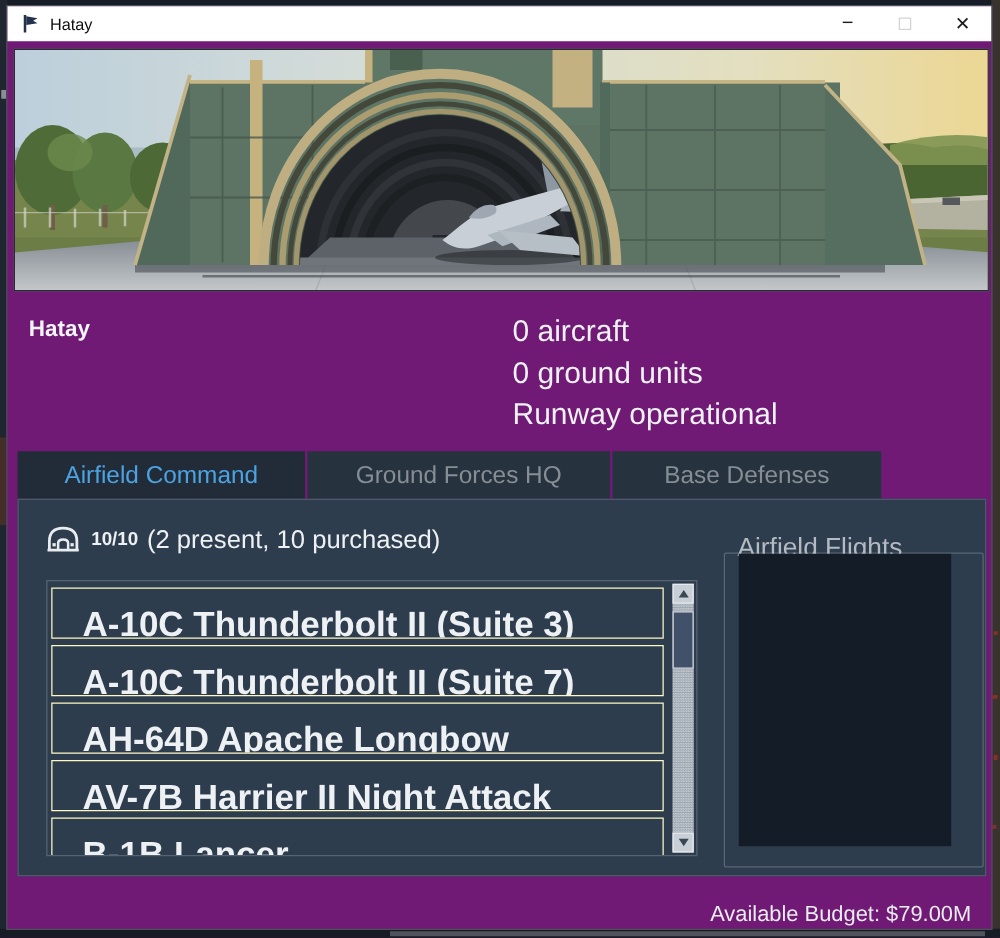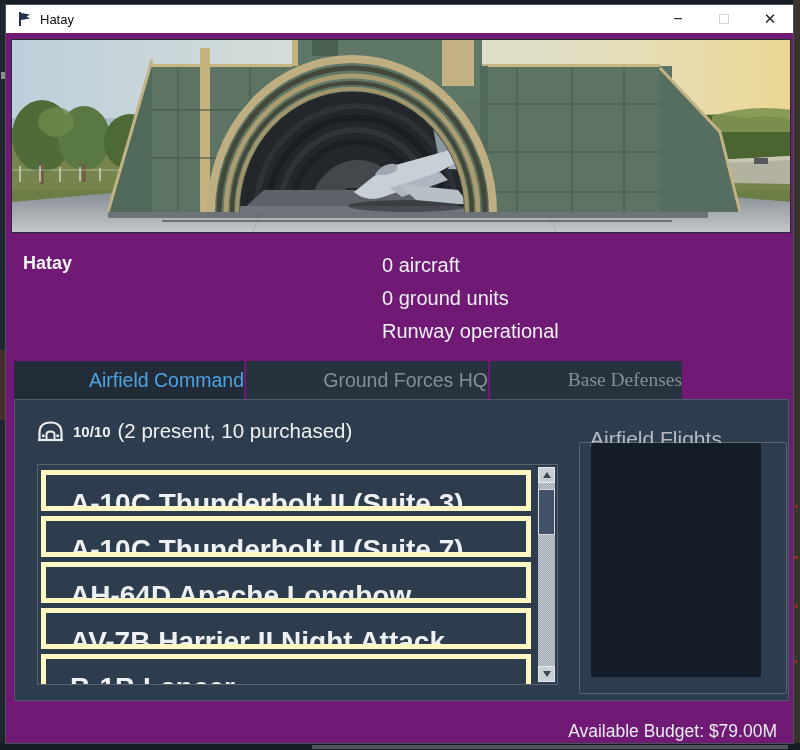--- a/index.html
+++ b/index.html
@@ -32,44 +32,44 @@
 
   .body{position:relative;width:100%;height:712px;}
 
   
   .photo{position:absolute;left:5px;top:6px;width:780px;height:194px;overflow:hidden;
          border:1px solid #232c37;background:#7f8f55;}
   .photo svg{display:block;}
 
   
   .base-name{position:absolute;left:17px;top:220px;font-size:18px;font-weight:bold;color:#f2f4f6;}
-  .stats{position:absolute;left:376px;top:216px;font-size:20px;color:#eef1f3;line-height:33px;}
+  .stats{position:absolute;left:404px;top:216px;font-size:24px;color:#eef1f3;line-height:33px;}
 
   
   .tabbar{position:absolute;left:8px;top:328px;height:38px;display:flex;}
-  .tab{height:38px;line-height:38px;text-align:right;font-size:19.5px;
+  .tab{height:38px;line-height:38px;text-align:center;font-size:19.5px;
        background:#27323f;color:#868d95;margin-right:2px;cursor:pointer;}
   .tab.t1{width:230px;}
   .tab.t2{width:242px;}
-  .tab.t3{width:192px;font-family:Liberation Serif, serif;}
+  .tab.t3{width:215px;}
   .tab.active{background:#212c38;color:#4da3e2;}
 
   
   .pane{position:absolute;left:8px;top:366px;width:775px;height:302px;
         border:1px solid #4d5a68;background:#2e3d4e;}
 
   .cap-line{position:absolute;left:22px;top:16px;display:flex;align-items:center;color:#eef1f4;}
   .cap-line .hangar-ic{margin-right:9px;margin-top:3px;}
   .cap-line .cap{font-size:15px;font-weight:bold;}
   .cap-line .note{font-size:20.5px;margin-left:7px;font-weight:400;}
 
   
   .aclist{position:absolute;left:22px;top:64px;width:521px;height:221px;
           border:1px solid #566372;overflow:hidden;}
-  .acrow{margin:5px 26px 0 3px;height:41px;border:5px solid #fef9c3;
+  .acrow{margin:5px 26px 0 3px;height:41px;border:1px solid #fef9c3;
          overflow:hidden;white-space:nowrap;cursor:pointer;}
   .acrow span{display:block;padding:14px 0 0 24px;font-size:28px;font-weight:bold;
               color:#eef1f4;line-height:30px;}
 
   
   .sb{position:absolute;top:2px;right:2px;width:17px;bottom:2px;}
   .sb-track{position:absolute;left:0;right:0;top:16px;bottom:16px;
     background:repeating-conic-gradient(#c3cad2 0% 25%, #9fa8b2 0% 50%) 0 0/2px 2px;}
   .sb-btn{position:absolute;left:0;width:17px;height:16px;background:#c9cfd6;
           border:1px solid #e8eaed;display:flex;align-items:center;justify-content:center;}

